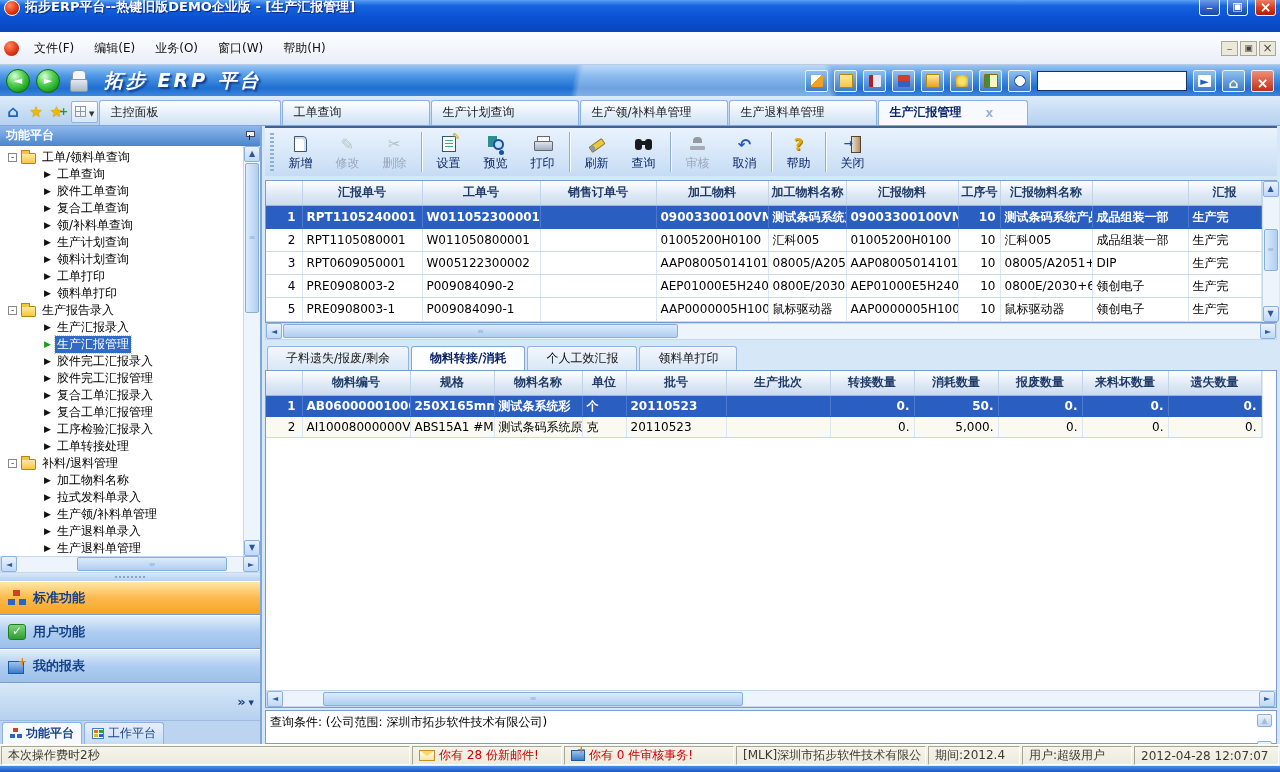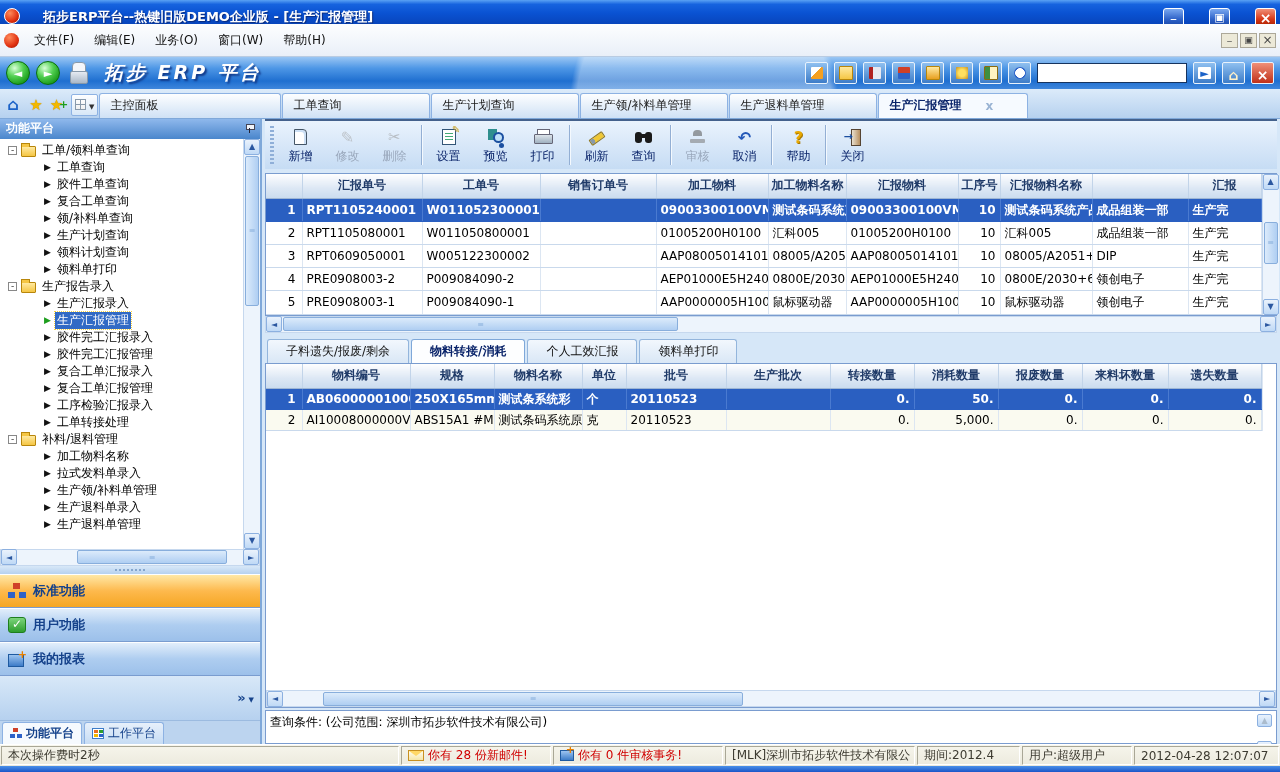--- a/index.html
+++ b/index.html
@@ -1,20 +1,20 @@
 <!DOCTYPE html>
 <html><head>
 <meta charset="utf-8">
 <style>
   *{box-sizing:border-box;margin:0;padding:0}
   html,body{width:1280px;height:772px;overflow:hidden;font-family:"DejaVu Sans",sans-serif;font-size:12px;background:#D6E7F8}
   #app{width:1280px;height:772px;display:flex;flex-direction:column}
 
   
-  .titlebar{height:24px;background:linear-gradient(180deg,#5AA2F4 0%,#1663DF 18%,#0A52D2 55%,#0845BC 100%);display:flex;align-items:flex-start;padding:8px 4px;color:#fff;font-weight:bold;font-size:13px;gap:23px}
+  .titlebar{height:24px;background:linear-gradient(180deg,#5AA2F4 0%,#1663DF 18%,#0A52D2 55%,#0845BC 100%);display:flex;align-items:flex-end;padding:16px 4px;color:#fff;font-weight:bold;font-size:13px;gap:5px}
   .appicon{width:16px;height:16px;border-radius:50%;background:radial-gradient(circle at 35% 30%,#FF8A5A,#E03010 60%,#901000);border:1px solid #fff;flex:none}
   .title-text{flex:1;text-shadow:1px 1px 1px #0A2A7A;white-space:nowrap;overflow:hidden}
   .wbtn{width:21px;height:19px;border:1px solid #fff;border-radius:3px;display:flex;align-items:center;justify-content:center;color:#fff;font-size:11px;font-weight:bold;margin-left:2px}
   .wbtn.min,.wbtn.res{background:linear-gradient(180deg,#7AA8F0,#2E62C8 60%,#1A48A8)}
   .wbtn.cls{background:linear-gradient(180deg,#F09078,#D83818 60%,#A82000)}
   .wbtn.min::before{content:"_";margin-top:-8px}
   .wbtn.res::before{content:"▣"}
   .wbtn.cls::before{content:"×";font-size:14px}
 
   
@@ -315,20 +315,24 @@
               <span class="arr"></span>
               <span class="tl">领/补料单查询</span>
             </div>
           <div class="ti lvl1">
               <span class="arr"></span>
               <span class="tl">生产计划查询</span>
             </div>
           <div class="ti lvl1">
               <span class="arr"></span>
               <span class="tl">领料计划查询</span>
+            </div>
+          <div class="ti lvl1">
+              <span class="arr"></span>
+              <span class="tl">工单打印</span>
             </div>
           <div class="ti lvl1">
               <span class="arr"></span>
               <span class="tl">领料单打印</span>
             </div>
           <div class="ti lvl0">
               <span class="exp"></span>
               <span class="fold"></span>
               <span class="tl">生产报告录入</span>
             </div>
@@ -740,21 +744,21 @@
         <span class="s-mail"></span>
         <span class="red">你有 28 份新邮件!</span>
       </span>
     <span class="seg" style="width:170px">
         <span class="s-folder"></span>
         <span class="red">你有 0 件审核事务!</span>
       </span>
     <span class="seg" style="width:190px">
         <span>[MLK]深圳市拓步软件技术有限公</span>
       </span>
-    <span class="seg" style="width:103px">
+    <span class="seg" style="width:92px">
         <span>期间:2012.4</span>
       </span>
     <span class="seg" style="width:110px">
         <span>用户:超级用户</span>
       </span>
     <span class="seg" style="width:145px">
         <span>2012-04-28 12:07:07</span>
       </span>
   </div>
 

